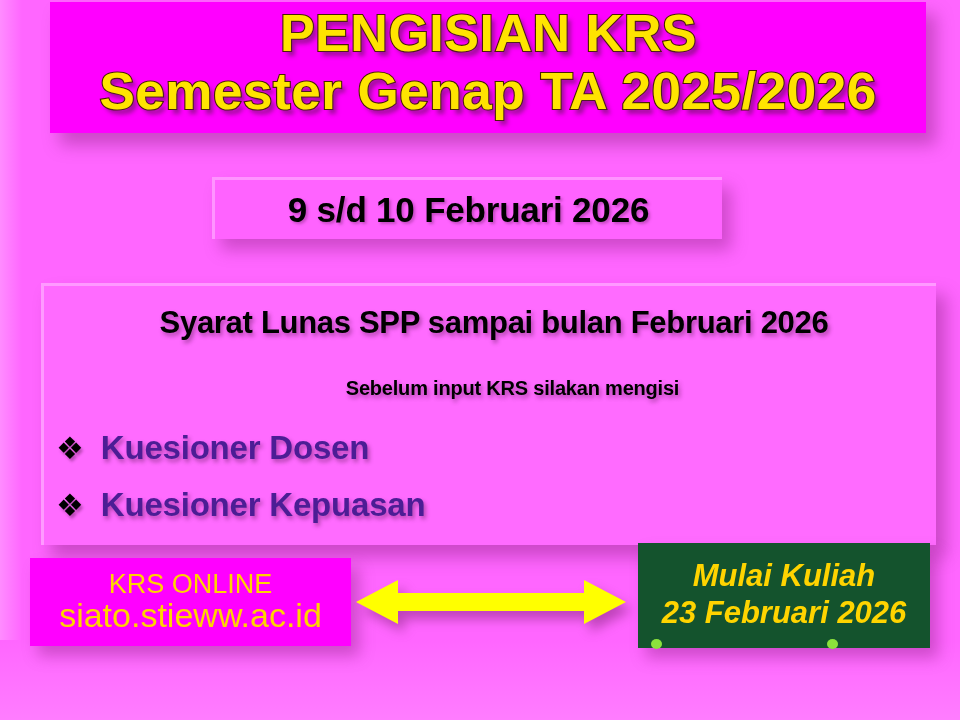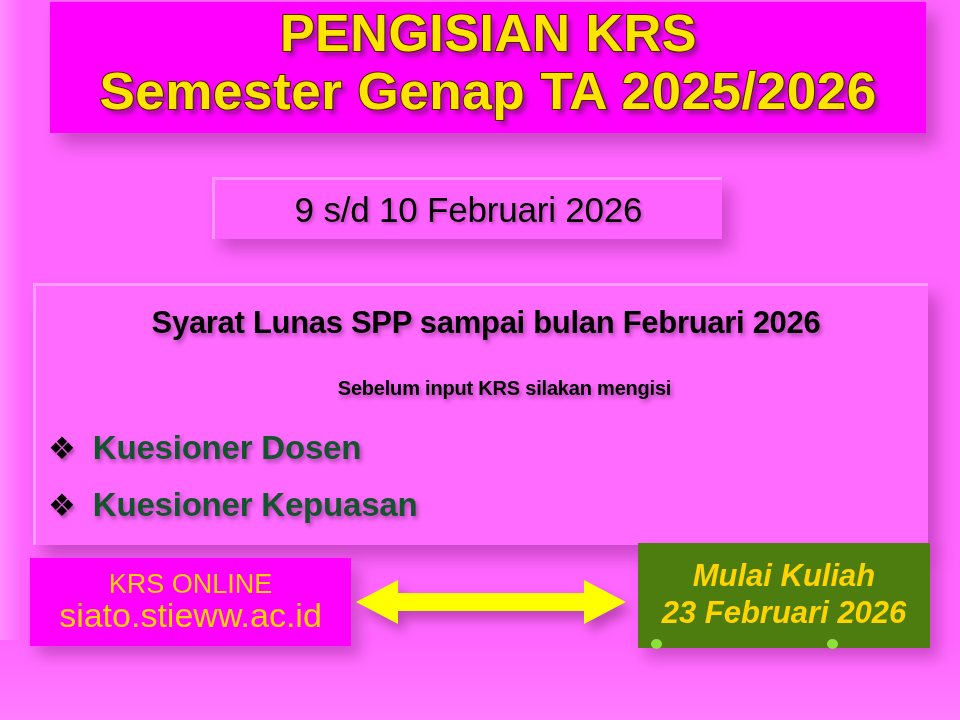--- a/index.html
+++ b/index.html
@@ -92,31 +92,31 @@
     display: flex;
     align-items: center;
     justify-content: center;
     box-sizing: border-box;
     border-top: 3px solid #ff94ff;
     border-left: 3px solid #ff94ff;
   }
   #date-text {
     color: #000000;
     font-family: "Liberation Sans", sans-serif;
-    font-weight: normal;
+    font-weight: bold;
     font-size: 35px;
     letter-spacing: -0.2px;
     white-space: nowrap;
     text-shadow: 2px 2px 3px rgba(90, 25, 80, 0.35);
   }
 
   
   #main-box {
     position: absolute;
-    left: 33px;
+    left: 41px;
     top: 283px;
     width: 895px;
     height: 262px;
     background: #ff6bff;
     box-shadow: 10px 12px 16px rgba(120, 20, 110, 0.38);
     border-top: 3px solid #ff9aff;
     border-left: 3px solid #ff9aff;
     box-sizing: border-box;
     padding: 0;
   }
@@ -155,21 +155,21 @@
   #bullet-row-1 { top: 143px; }
   #bullet-row-2 { top: 200px; }
   .bullet-glyph {
     color: #000000;
     font-size: 31px;
     line-height: 1;
     font-family: "DejaVu Sans", sans-serif;
     text-shadow: 2px 3px 3px rgba(80, 20, 70, 0.4);
   }
   .bullet-label {
-    color: #14532d;
+    color: #4c1d95;
     font-family: "Liberation Sans", sans-serif;
     font-weight: bold;
     font-size: 33px;
     letter-spacing: -0.2px;
     white-space: nowrap;
     text-shadow: 2px 3px 4px rgba(80, 20, 70, 0.45);
   }
 
   
   #krs-box {
@@ -211,21 +211,21 @@
     filter: drop-shadow(6px 8px 6px rgba(110, 25, 100, 0.45));
   }
 
   
   #mulai-box {
     position: absolute;
     left: 638px;
     top: 543px;
     width: 292px;
     height: 105px;
-    background: #4d7c0f;
+    background: #14532d;
     box-shadow: 8px 10px 14px rgba(120, 20, 110, 0.35);
     display: flex;
     flex-direction: column;
     align-items: center;
     justify-content: center;
     box-sizing: border-box;
     padding-bottom: 2px;
   }
   .mulai-text {
     color: #ffd400;

